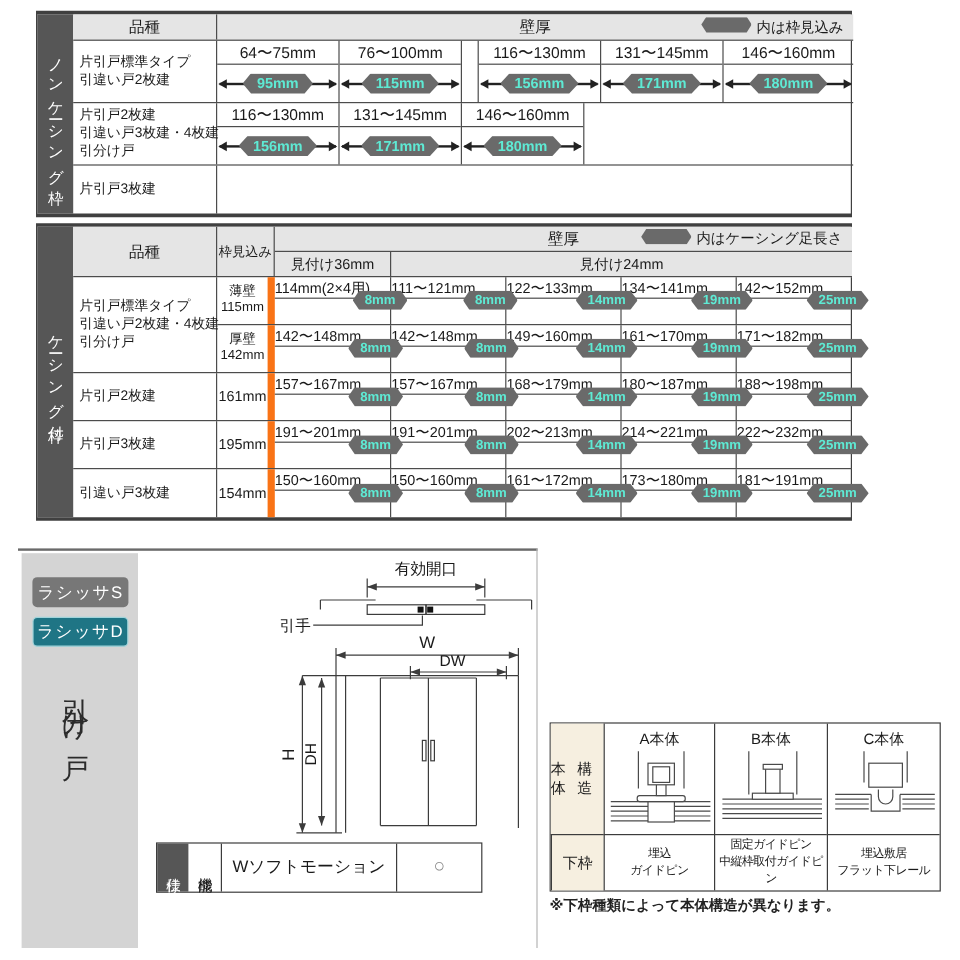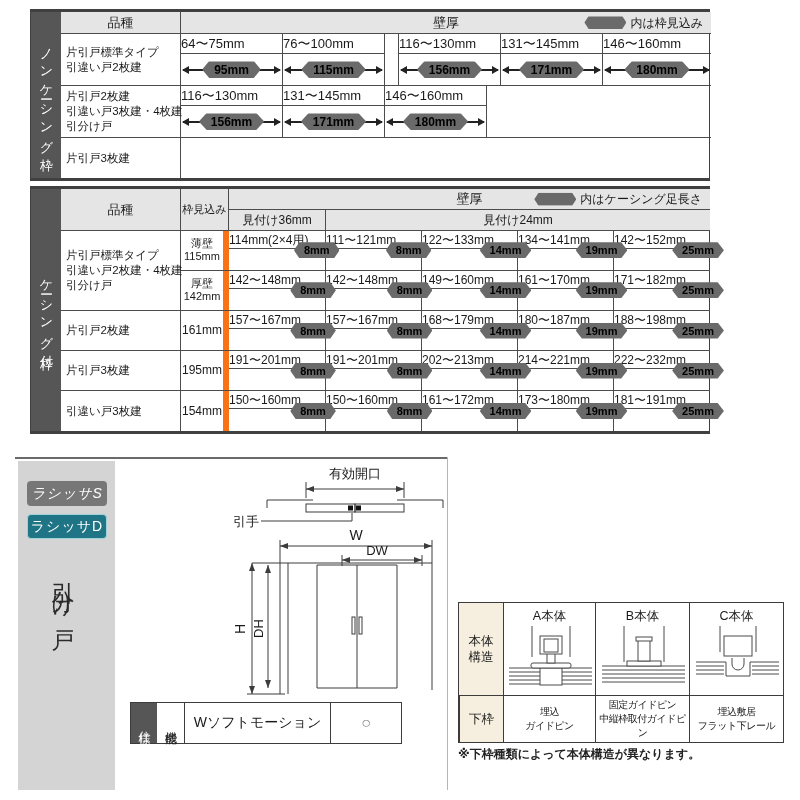--- a/index.html
+++ b/index.html
@@ -17,43 +17,43 @@
   .t2 { top:186px; height:248px; }
   .sidebar { width:30px; background:#565656; color:#fff; writing-mode:vertical-rl;
     display:flex; align-items:center; justify-content:center;
     font-size:13px; letter-spacing:3px; }
   .tmain { flex:1; display:flex; flex-direction:column; }
 
   .thead { height:22px; display:flex; background:#e5e5e5; border-bottom:1px solid #4c4c4c; font-size:13px; }
   .h-kind { width:120px; border-right:1px solid #4c4c4c; display:flex; align-items:center; justify-content:center; }
   .h-wall { flex:1; position:relative; display:flex; align-items:center; justify-content:center; }
   .legend { position:absolute; right:8px; top:50%; transform:translateY(-50%);
-    display:flex; align-items:center; font-size:12px; }
+    display:flex; align-items:flex-start; font-size:12px; }
   .lpill { width:42px; height:13px; background:#6a6a6a; margin-right:4px;
     clip-path:polygon(10% 0,90% 0,100% 50%,90% 100%,10% 100%,0 50%); }
 
   .trow { display:flex; border-bottom:1px solid #4c4c4c; }
   .trow.last { border-bottom:none; }
   .tlabel { width:120px; border-right:1px solid #4c4c4c; display:flex; flex-direction:column;
     justify-content:center; padding-left:5px; font-size:11.5px; line-height:15px; white-space:nowrap; }
   .tcells { flex:1; display:flex; }
   .vc { width:102px; border-right:1px solid #4c4c4c; display:flex; flex-direction:column; }
   .vc.wide { width:108px; border-right:none; }
   .vspacer { width:14px; border-right:1px solid #4c4c4c; }
   .fill { flex:1; }
-  .rng { height:20px; line-height:20px; font-size:13px; border-bottom:1px solid #4c4c4c; white-space:nowrap; }
+  .rng { height:20px; line-height:20px; text-align:center; font-size:13px; border-bottom:1px solid #4c4c4c; white-space:nowrap; }
   .arr { flex:1; position:relative; }
   .arr::before { content:""; position:absolute; left:2px; right:2px; top:50%; margin-top:-1px; height:2px; background:#222; }
   .heads { position:absolute; inset:0; }
   .heads::before { content:""; position:absolute; left:1px; top:50%; margin-top:-4px;
     border-top:4px solid transparent; border-bottom:4px solid transparent; border-right:7px solid #222; }
   .heads::after { content:""; position:absolute; right:1px; top:50%; margin-top:-4px;
     border-top:4px solid transparent; border-bottom:4px solid transparent; border-left:7px solid #222; }
   .pill { position:absolute; left:50%; top:50%; transform:translate(-50%,-50%);
-    background:#6a6a6a; color:#000000; font-size:12px; font-weight:600; line-height:17px;
+    background:#6a6a6a; color:#5eead4; font-size:12px; font-weight:600; line-height:17px;
     padding:0 12px; white-space:nowrap;
     clip-path:polygon(12% 0,88% 0,100% 50%,88% 100%,12% 100%,0 50%); }
 
   
   .thead2 { height:42px; display:flex; background:#e5e5e5; border-bottom:1px solid #4c4c4c; font-size:13px; }
   .h2-kind { width:120px; border-right:1px solid #4c4c4c; display:flex; align-items:center; justify-content:center; }
   .h2-depth { width:48px; border-right:1px solid #4c4c4c; display:flex; align-items:center; justify-content:center; font-size:11px; }
   .h2-right { flex:1; display:flex; flex-direction:column; }
   .h2-wall { height:22px; position:relative; display:flex; align-items:center; justify-content:center; border-bottom:1px solid #4c4c4c; }
   .h2-facing { height:20px; display:flex; font-size:12px; }
@@ -73,21 +73,21 @@
   .c2.lastc { flex:1; border-right:none; }
   .c2 .rng { height:18px; line-height:18px; font-size:12px; }
   .c2 .pill { font-size:11px; line-height:16px; padding:0 10px; }
 
   
   .hr-rule { position:absolute; left:15px; top:457px; width:433px; height:2px; background:#6a6a6a; }
   .v-rule { position:absolute; left:447px; top:457px; width:1px; height:333px; background:#b5b5b5; }
   .side-panel { position:absolute; left:18px; top:461px; width:97px; height:329px; background:#d4d4d4; }
   .badge { width:80px; height:25px; margin:0 0 8px 9px; border-radius:4px; color:#fff;
     font-size:14px; display:flex; align-items:center; justify-content:center; letter-spacing:1px; }
-  .badge.first { margin-top:20px;font-style:italic; }
+  .badge.first { margin-top:20px; }
   .badge-s { background:#777777; }
   .badge-d { background:#1f7585; border:1px solid #9fd3da; }
   .product-title { writing-mode:vertical-rl; font-size:23px; letter-spacing:7px; color:#2b2b2b;
     margin:26px auto 0 auto; display:block; width:26px; }
 
   .diagram { position:absolute; left:225px; top:462px; }
   .diagram text { font-family:"Liberation Sans","DejaVu Sans",sans-serif; fill:#1a1a1a; }
 
   .spec { position:absolute; left:130px; top:702px; height:42px; display:flex;
     border:1px solid #3c3c3c; background:#fff; }
@@ -98,21 +98,21 @@
   .spec-name { width:146px; border-right:1px solid #3c3c3c; display:flex; align-items:center; justify-content:center; font-size:14px; }
   .spec-val { width:70px; display:flex; align-items:center; justify-content:center; font-size:16px; color:#888; }
 
   .struct { position:absolute; left:458px; top:602px; display:grid;
     grid-template-columns:44px 92px 94px 94px; grid-template-rows:92px 47px;
     border:1px solid #3c3c3c; background:#fff; font-size:12.5px; }
   .struct > div { border-left:1px solid #3c3c3c; border-top:1px solid #3c3c3c;
     display:flex; align-items:center; justify-content:center; }
   .struct > .nb { border-top:none; }
   .struct > .nl { border-left:none; }
-  .s-head { background:#f6efe0; flex-direction:column; line-height:16px; }
+  .s-head { background:#f6efe0; flex-direction:row; line-height:16px; }
   .s-body { flex-direction:column; justify-content:flex-start; padding-top:2px; }
   .s-title { height:16px; line-height:16px; }
   .s-foot { flex-direction:column; font-size:10px; line-height:14px; letter-spacing:-0.5px; text-align:center; }
   .mini { display:block; }
   .mini path, .mini line, .mini rect, .mini polyline { stroke:#4a4a4a; fill:none; stroke-width:1; }
   .mini .wh { fill:#fff; }
   .footnote { position:absolute; left:458px; top:746px; font-size:12px; font-weight:600; color:#222; }
 </style>
 </head>
 <body>

